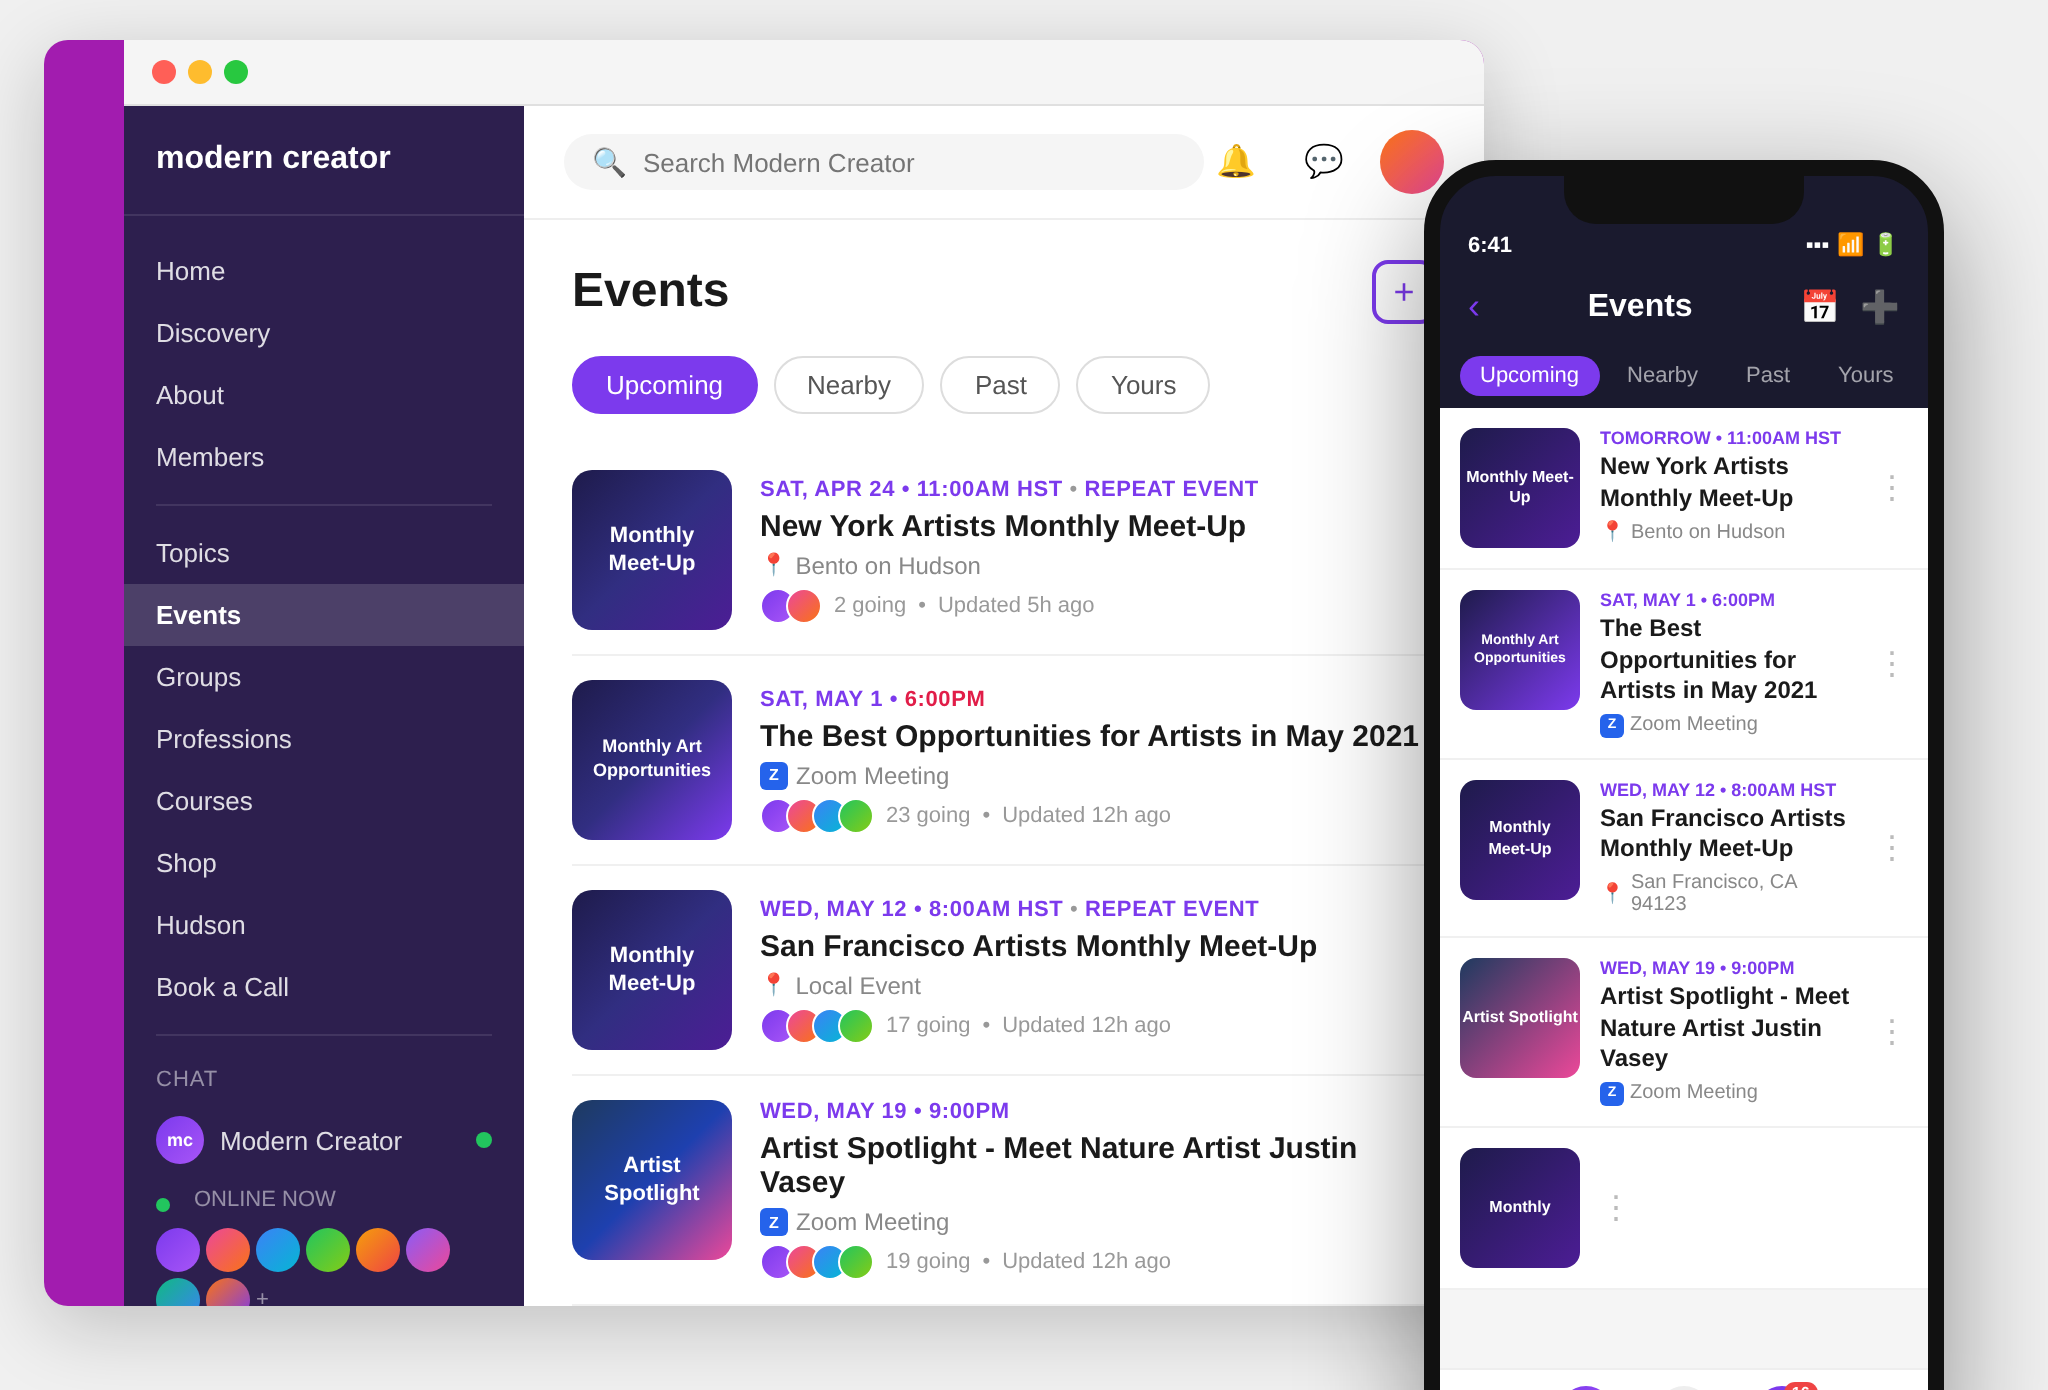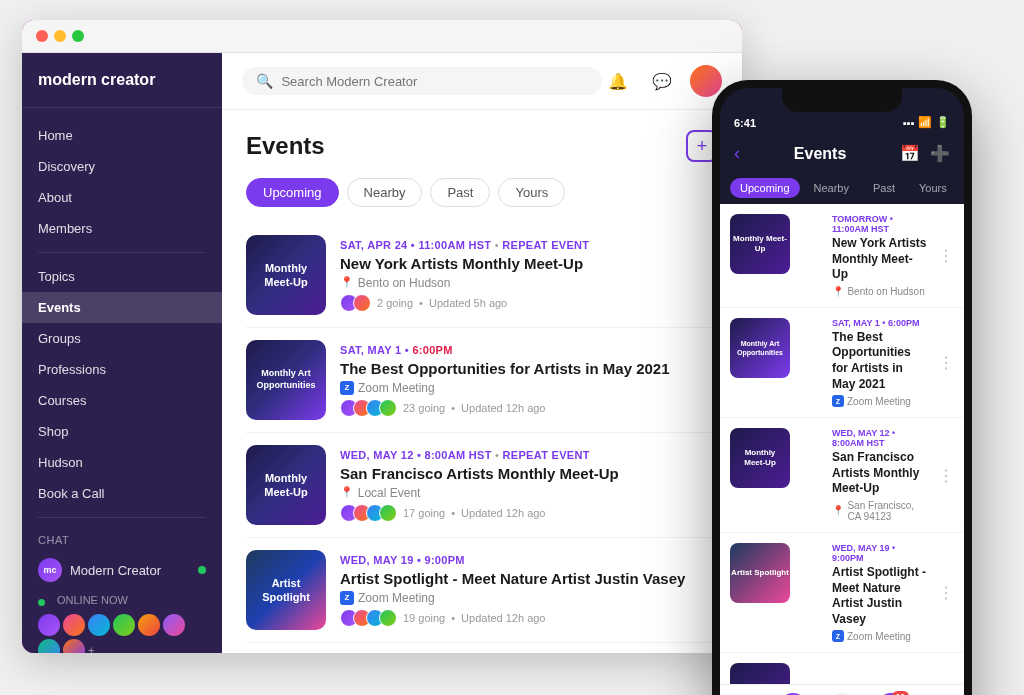--- a/index.html
+++ b/index.html
@@ -22,20 +22,21 @@
 
     
     .app-window {
       width: 720px;
       background: #a21caf;
       border-radius: 12px;
       box-shadow: 0 10px 40px rgba(0,0,0,0.2);
       overflow: hidden;
       position: relative;
       z-index: 2;
+      padding-left: 40px;
     }
 
     .title-bar {
       background: #f5f5f5;
       padding: 10px 14px;
       display: flex;
       align-items: center;
       gap: 6px;
       border-bottom: 1px solid #e0e0e0;
     }
@@ -533,21 +534,20 @@
     }
 
     .phone-event-img-1 { background: linear-gradient(135deg, #1e1b4b, #4c1d95); }
     .phone-event-img-2 { background: linear-gradient(135deg, #1e1b4b, #7c3aed); }
     .phone-event-img-3 { background: linear-gradient(135deg, #1e1b4b, #4c1d95); }
     .phone-event-img-4 { background: linear-gradient(135deg, #1e3a5f, #ec4899); }
     .phone-event-img-5 { background: linear-gradient(135deg, #1e1b4b, #4c1d95); }
 
     .phone-event-content {
       flex: 1;
-      margin-left: 32px;
     }
 
     .phone-event-meta {
       font-size: 9px;
       color: #7c3aed;
       font-weight: 700;
       text-transform: uppercase;
       margin-bottom: 2px;
     }
 

